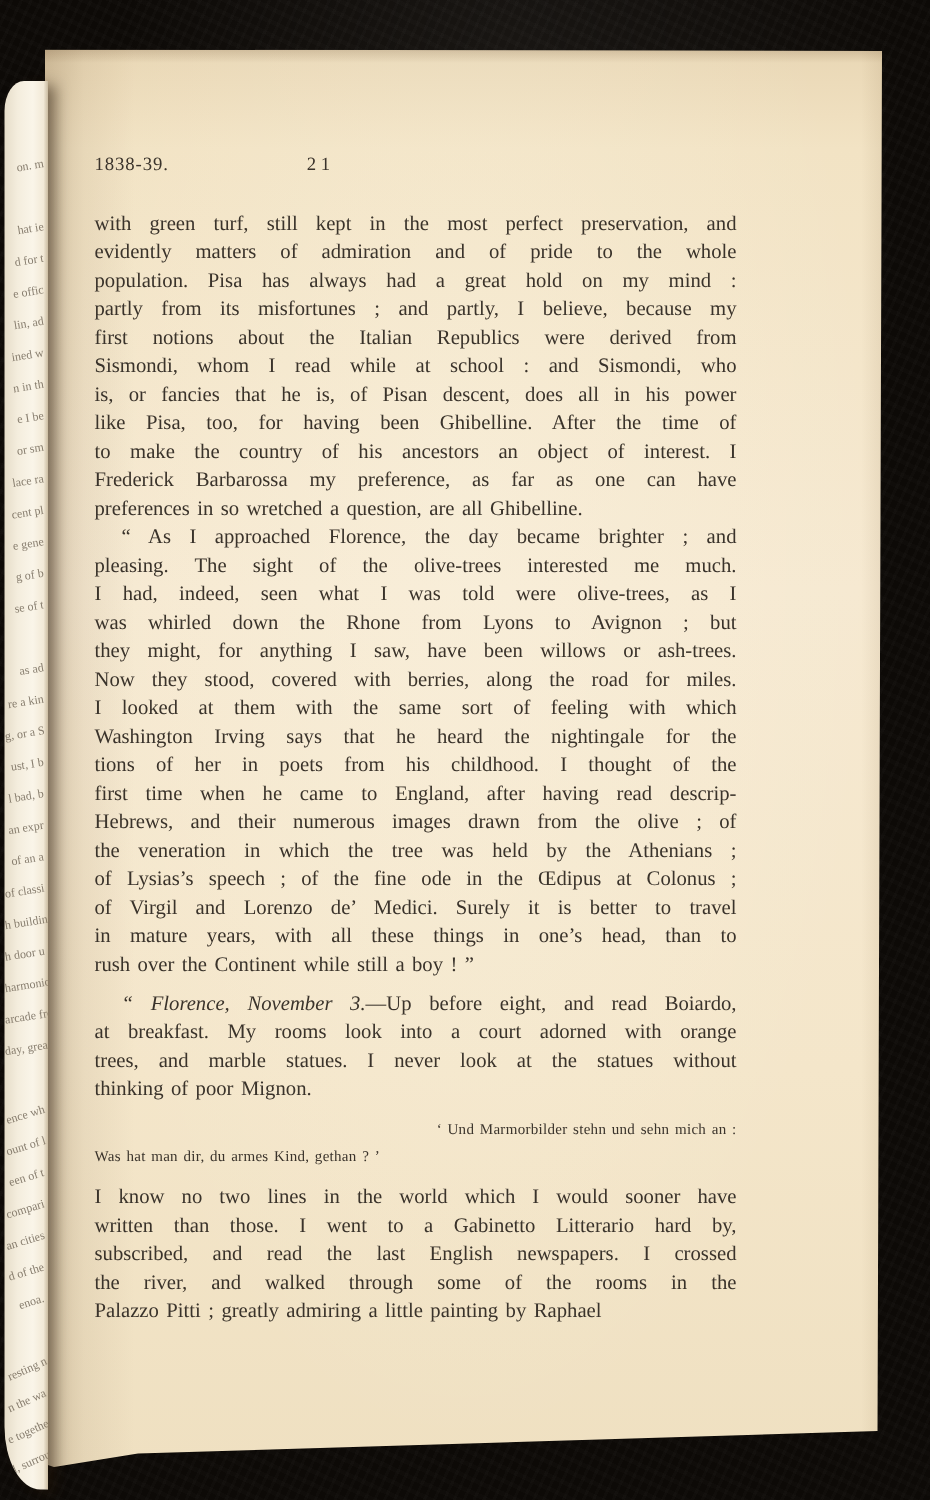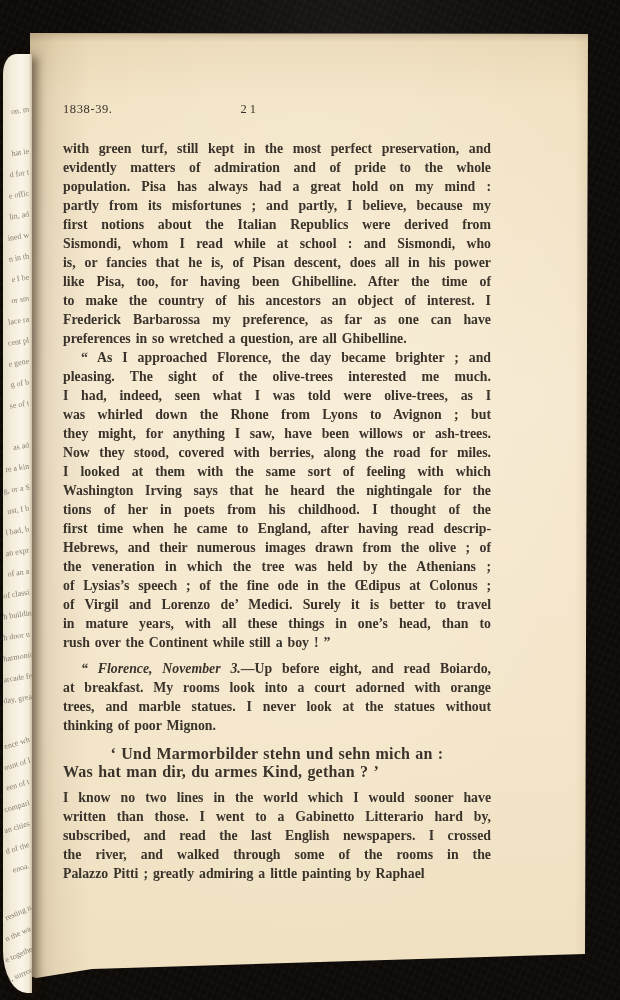--- a/index.html
+++ b/index.html
@@ -42,39 +42,39 @@
       linear-gradient(90deg, rgba(92,64,30,0.22) 0, rgba(92,64,30,0.07) 26px, rgba(92,64,30,0) 60px),
       linear-gradient(270deg, rgba(120,90,50,0.10) 0, rgba(120,90,50,0) 14px),
       linear-gradient(180deg, rgba(90,60,30,0.18) 0, rgba(90,60,30,0) 9px),
       radial-gradient(ellipse at 50% 35%, rgba(255,252,240,0.25), transparent 70%),
       linear-gradient(180deg,#e9d7b5 0,#f2e3c4 7%,#f6e9d1 38%,#f4e6ca 72%,#efe0c1 100%);
     clip-path:polygon(0 0, 558px 1px, 555px 921px, 62px 936px, 6px 945px, 0 943px);
   }
 
   .text-block{position:absolute;left:33px;top:69px;width:428px;color:#3a332b;}
 
-  .header{display:flex;align-items:baseline;margin-bottom:22px;gap:36px;}
+  .header{display:flex;align-items:baseline;margin-bottom:22px;}
   .h-date{width:90px;font-size:12.5px;letter-spacing:0.6px;}
   .h-title{flex:1;text-align:center;font-size:13.5px;letter-spacing:3.2px;}
   .h-page{width:70px;text-align:right;font-size:12.5px;letter-spacing:3px;padding-right:6px;}
 
   .para{margin:0;}
   .tline{
     font-size:13.8px;line-height:19px;word-spacing:1.5px;
-    text-align:justify;text-align-last:justify;font-weight:bold;
+    text-align:justify;text-align-last:justify;
   }
   .tlast{text-align-last:left;}
   .indent .tline:first-child, .tline.ind{text-indent:18px;}
   .p3{margin-top:7px;}
   .ital{font-style:italic;}
 
   .verse{margin-top:10px;margin-bottom:8px;}
   .vline{
-    font-size:16px;line-height:17.5px;text-align:center;
-    letter-spacing:0.2px;word-spacing:1px;font-weight:bold;
+    font-size:10px;line-height:17.5px;text-align:right;
+    letter-spacing:0.2px;word-spacing:1px;
   }
 </style>
 </head>
 <body>
 
 <div class="photo">
 
   <div class="edge-strip">
     <div class="frags">
         <div class="frag">on. m</div>

